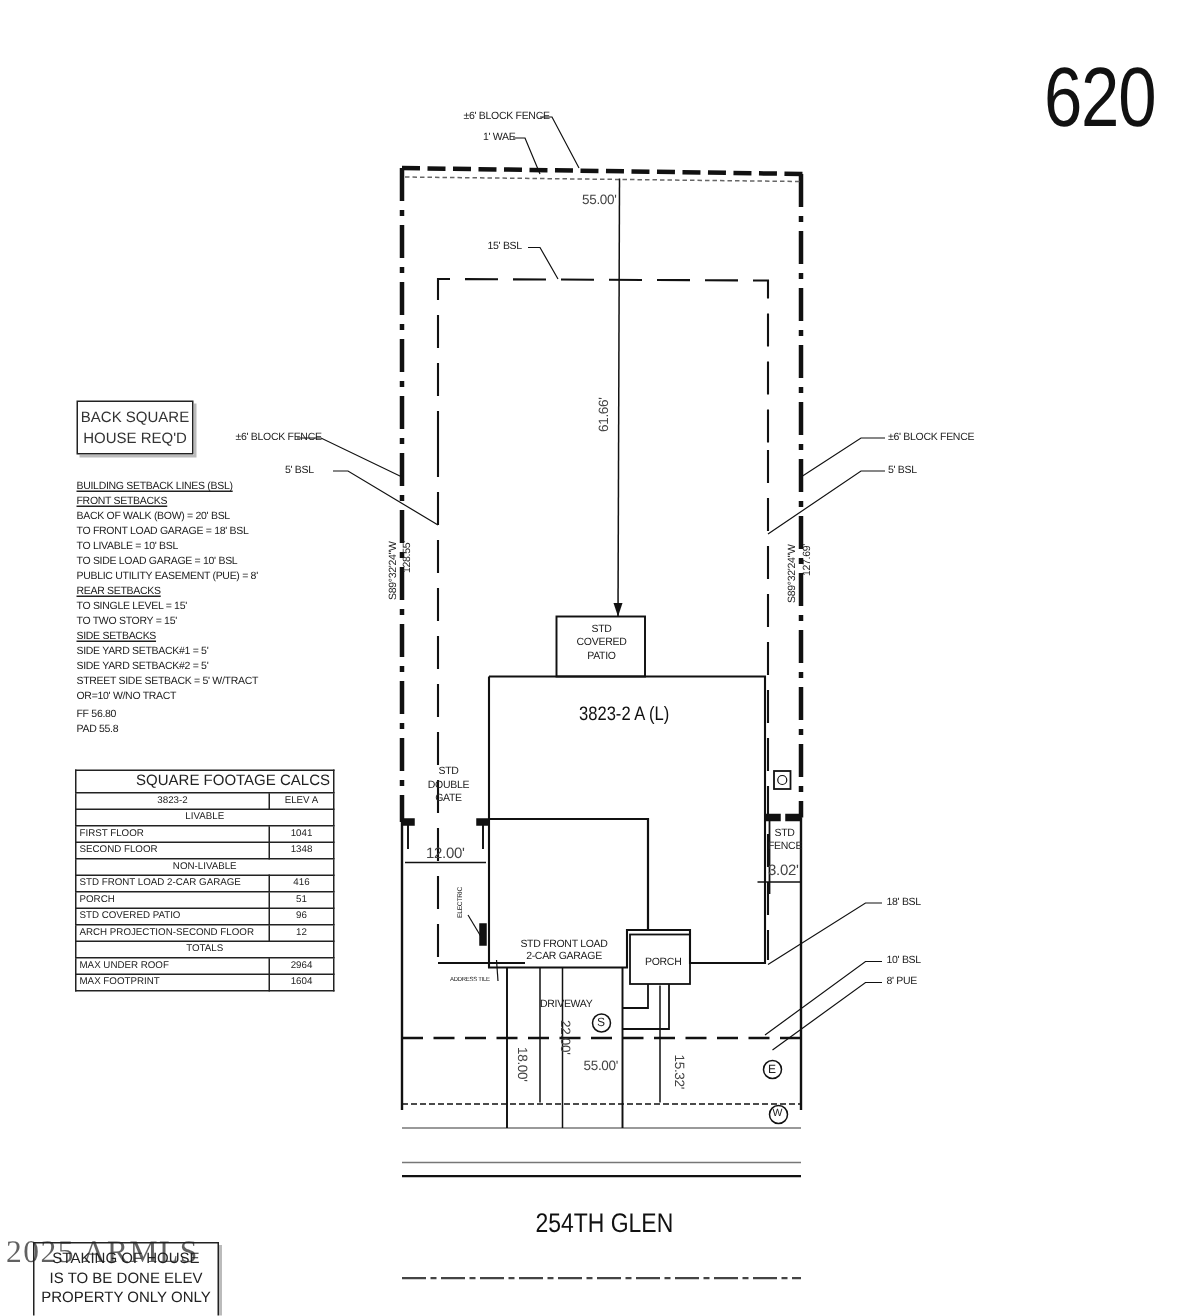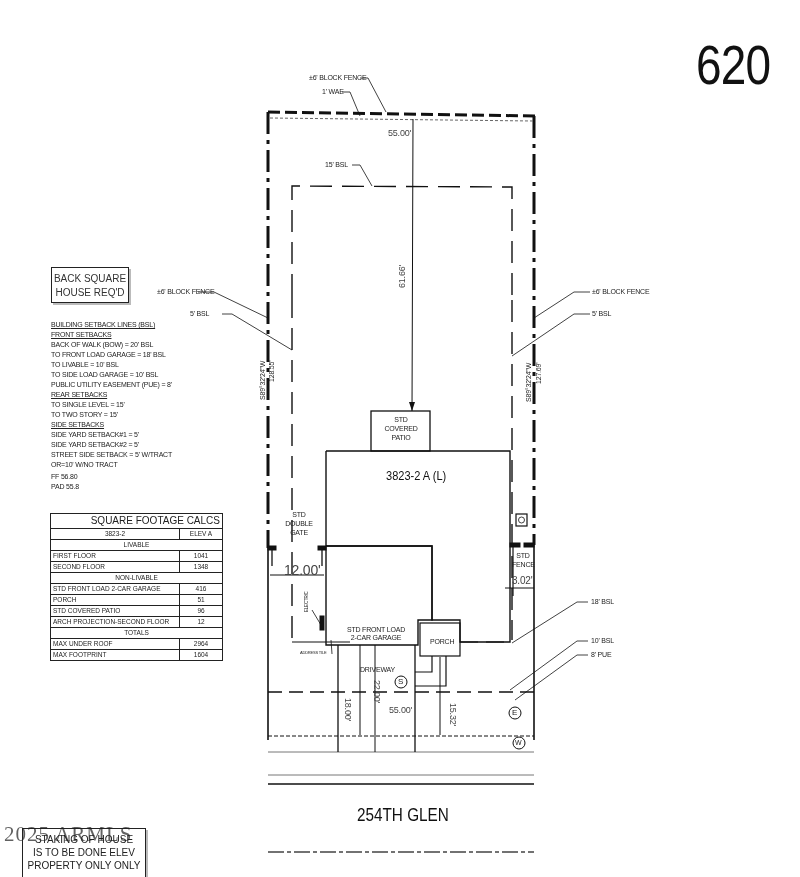--- a/index.html
+++ b/index.html
@@ -229,21 +229,21 @@
 <div class="abs small" style="left:398px;top:677px;font-size:8px">S</div>
 <div class="abs small" style="left:512px;top:708px;font-size:8px">E</div>
 <div class="abs small" style="left:515px;top:738px;font-size:7px">W</div>
 
 <div class="abs small" style="left:388px;top:128px;font-size:9px;color:#444">55.00'</div>
 <div class="abs small rot" style="left:397px;top:288px;font-size:9px;color:#444;transform:rotate(-90deg)">61.66'</div>
 <div class="abs small rot" style="left:258px;top:400px;transform:rotate(-90deg)">S89°32'24"W</div>
 <div class="abs small rot" style="left:267px;top:382px;transform:rotate(-90deg)">128.55'</div>
 <div class="abs small rot" style="left:524px;top:402px;transform:rotate(-90deg)">S89°32'24"W</div>
 <div class="abs small rot" style="left:534px;top:384px;transform:rotate(-90deg)">127.69'</div>
-<div class="abs small" style="left:284px;top:565px;font-size:14px;color:#444">12.00'</div>
+<div class="abs small" style="left:284px;top:565px;font-size:10px;color:#444">12.00'</div>
 <div class="abs small" style="left:512px;top:576px;font-size:10px;color:#444">3.02'</div>
 <div class="abs small rot" style="left:353px;top:698px;font-size:9px;color:#444;transform:rotate(90deg)">18.00'</div>
 <div class="abs small rot" style="left:382px;top:680px;font-size:9px;color:#444;transform:rotate(90deg)">22.00'</div>
 <div class="abs small" style="left:389px;top:705px;font-size:9px;color:#444">55.00'</div>
 <div class="abs small rot" style="left:458px;top:703px;font-size:9px;color:#444;transform:rotate(90deg)">15.32'</div>
 
 <div class="abs street">254TH GLEN</div>
 
 <div class="abs pins-box">
   <div>STAKING OF HOUSE</div>

